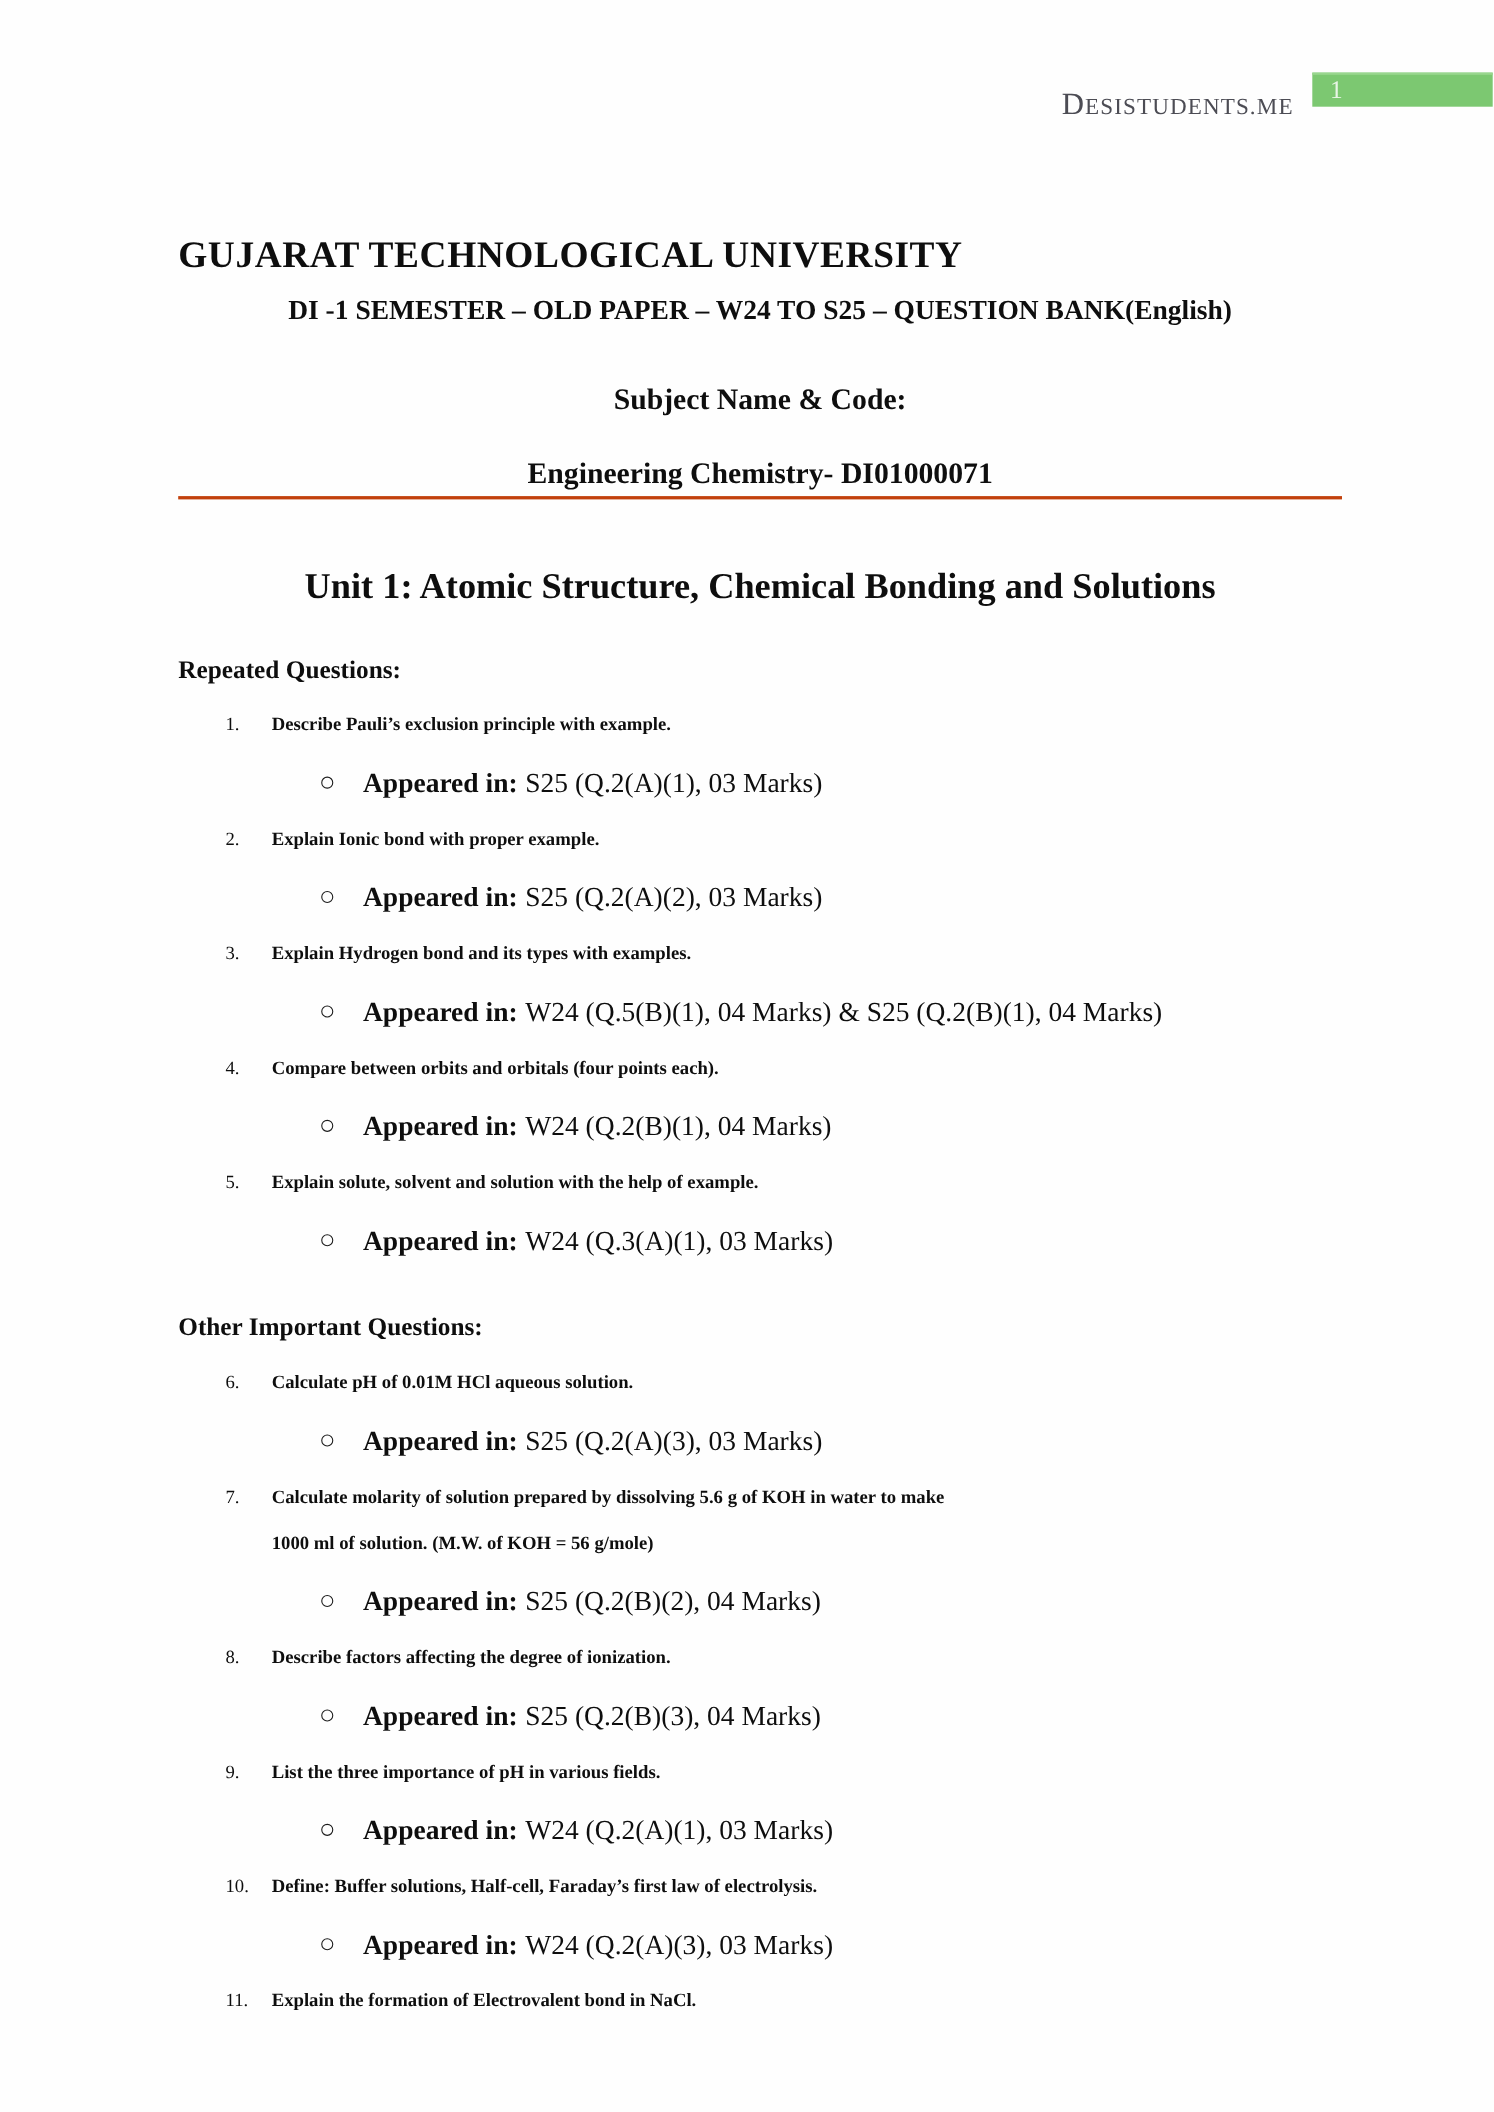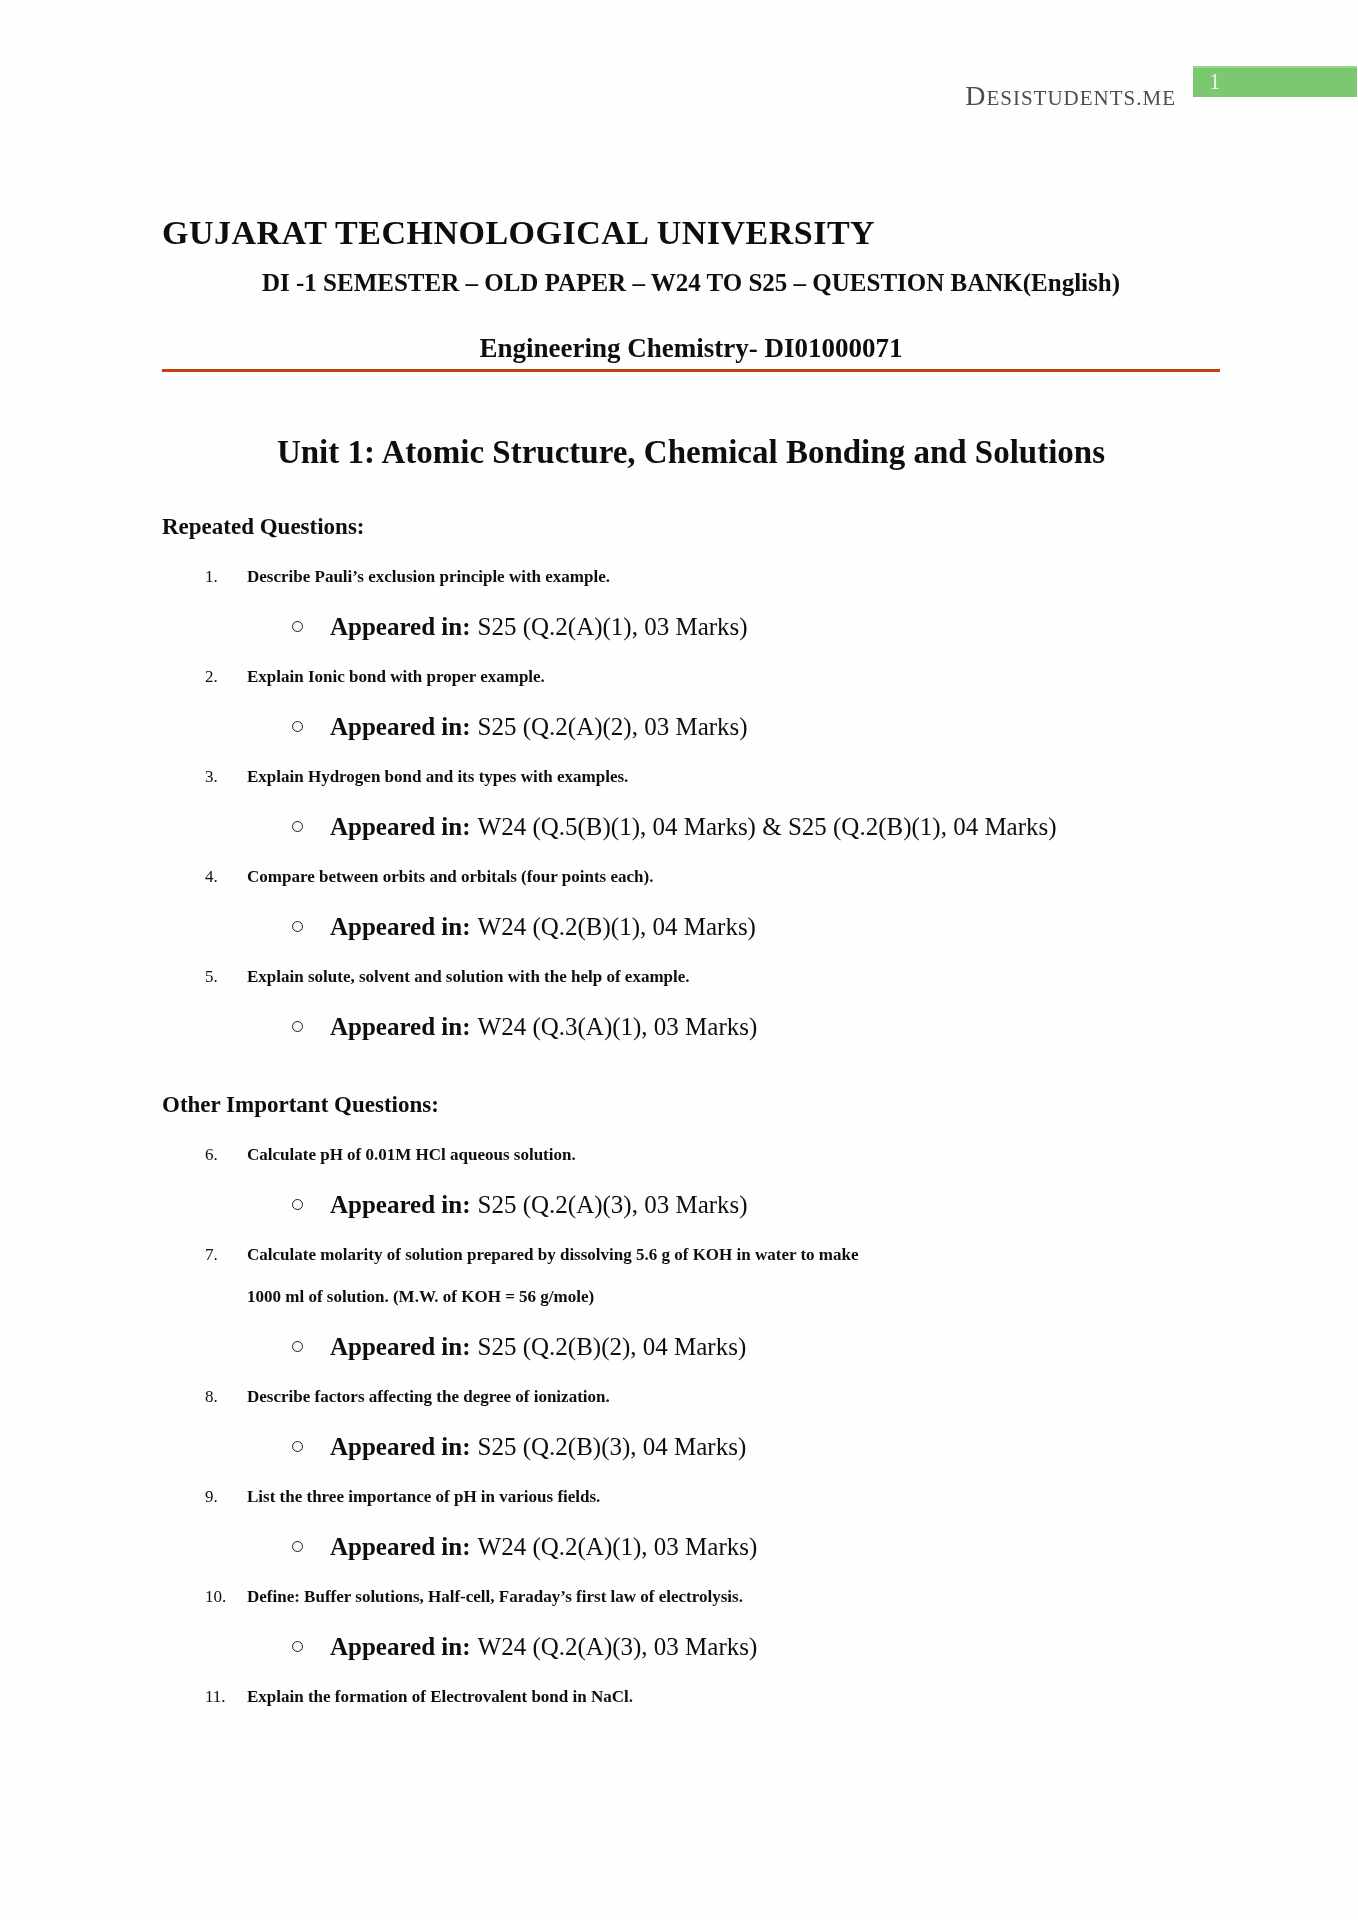--- a/index.html
+++ b/index.html
@@ -92,21 +92,21 @@
     font-weight: 400;
   }
   .q-text {
     display: inline-block;
     vertical-align: top;
     font-weight: 700;
     white-space: pre-line;
     max-width: 965px;
   }
   .appeared-row {
-    margin: 0 0 8px 130px;
+    margin: 12px 0 8px 130px;
     line-height: 42px;
     font-size: 25px;
   }
   .bullet {
     display: inline-block;
     width: 38px;
     vertical-align: top;
   }
   .bullet .circle {
     display: inline-block;
@@ -124,20 +124,21 @@
 <div class="page-header">
   <span class="brand">DESISTUDENTS.ME</span>
   <div class="page-badge">
     <span class="num">1</span>
   </div>
 </div>
 
 <div class="doc">
   <h1 class="university-title">GUJARAT TECHNOLOGICAL UNIVERSITY</h1>
   <div class="paper-title">DI -1 SEMESTER – OLD PAPER – W24 TO S25 – QUESTION BANK(English)</div>
+  <div class="subject-label">Subject Name &amp; Code:</div>
   <div class="subject-code">Engineering Chemistry- DI01000071</div>
   <div class="unit-title">Unit 1: Atomic Structure, Chemical Bonding and Solutions</div>
 
   <div id="sections-holder">
   <div>
     <div class="section-heading">Repeated Questions:</div>
     <div>
   <div>
     <div class="q-row">
       <span class="q-num">1.</span><span class="q-text">Describe Pauli’s exclusion principle with example.</span>

